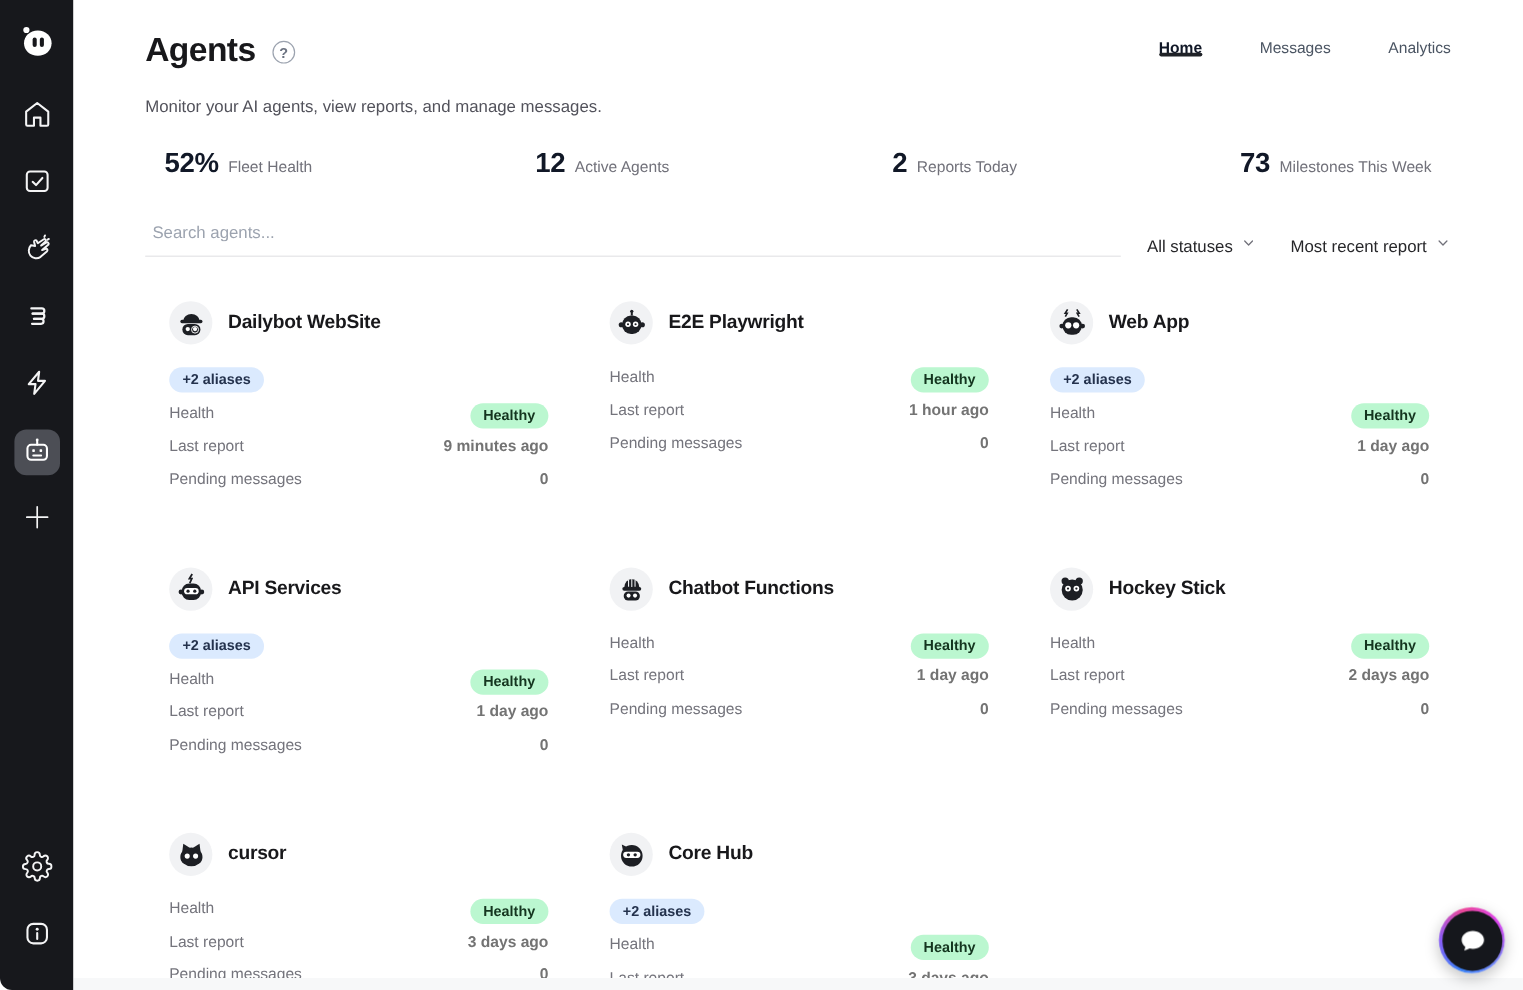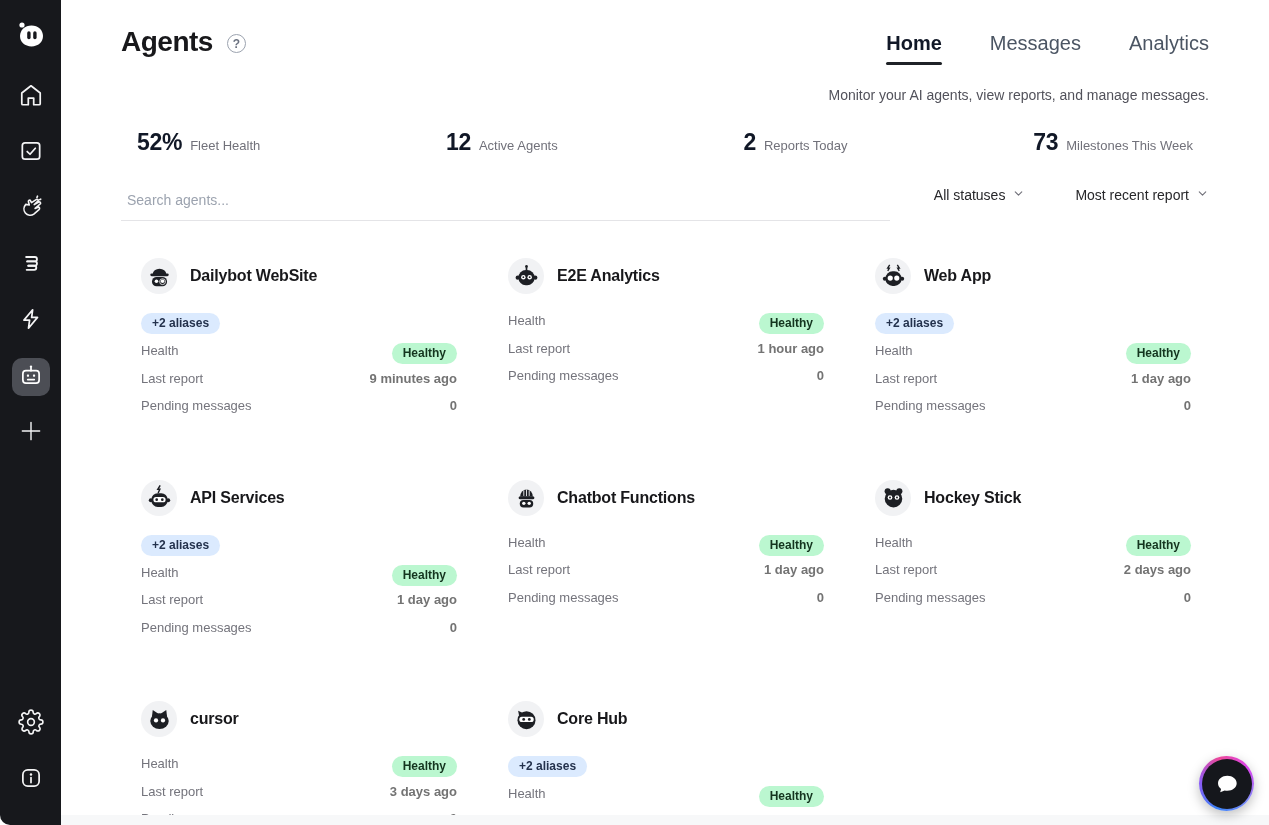--- a/index.html
+++ b/index.html
@@ -21,33 +21,33 @@
   
   .main { margin-left:61px; padding:26px 60px 0 60px; }
 
   .topbar { display:flex; justify-content:space-between; align-items:flex-start; }
   .title-wrap { display:flex; align-items:center; gap:14px; }
   h1 { font-size:28px; font-weight:700; color:#18181b; letter-spacing:-0.5px; }
   .help { width:19px; height:19px; border:1.4px solid #9ca3af; border-radius:50%;
     color:#6b7280; font-size:12px; font-weight:700; display:flex; align-items:center;
     justify-content:center; cursor:pointer; margin-top:3px; }
   .tabs { display:flex; gap:48px; margin-top:6px; }
-  .tab { font-size:20px; color:#4b5563; cursor:pointer; padding-bottom:10px; position:relative; }
+  .tab { font-size:13px; color:#4b5563; cursor:pointer; position:relative; }
   .tab.active { color:#111827; font-weight:600; }
   .tab.active::after { content:""; position:absolute; left:0; right:0; bottom:0; height:3.5px;
     background:#1f2227; border-radius:2px; }
 
-  .subtitle { margin-top:22px; font-size:14px; color:#52525b;text-align:right; }
+  .subtitle { margin-top:22px; font-size:14px; color:#52525b; }
 
   .stats { display:flex; justify-content:space-between; margin-top:26px; padding:0 16px 0 16px;gap:40px; }
   .stat { display:flex; align-items:baseline; gap:8px; }
   .stat-value { font-size:23px; font-weight:700; color:#111827; letter-spacing:-0.3px; }
   .stat-label { font-size:13px; color:#71717a; }
 
-  .filters { display:flex; align-items:flex-start; margin-top:30px;gap:22px; }
+  .filters { display:flex; align-items:flex-end; margin-top:30px; }
   .search { flex:1; border:none; outline:none; border-bottom:1px solid #e4e4e7;
     font-size:14px; color:#27272a; padding:6px 2px 12px 6px; background:transparent;
     font-family:"Liberation Sans", sans-serif; }
   .search::placeholder { color:#9ca3af; }
   .dd { display:flex; align-items:center; gap:7px; cursor:pointer; margin-left:28px; white-space:nowrap; }
   .dd:first-of-type { margin-left:22px; }
   .dd-label { font-size:14px; color:#27272a; }
   .dd svg { width:13px; height:13px; }
 
   
@@ -240,21 +240,21 @@
               <path d="M12 3.6v2.6" stroke="#1d1f24" stroke-width="1.5"></path>
               <circle cx="4.2" cy="13" r="1.9" fill="#1d1f24"></circle>
               <circle cx="19.8" cy="13" r="1.9" fill="#1d1f24"></circle>
               <rect x="4.8" y="6.2" width="14.4" height="13.6" rx="6.6" fill="#1d1f24"></rect>
               <circle cx="9.2" cy="12.6" r="2" fill="#fff"></circle>
               <circle cx="14.8" cy="12.6" r="2" fill="#fff"></circle>
               <circle cx="9.2" cy="12.6" r="0.8" fill="#1d1f24"></circle>
               <circle cx="14.8" cy="12.6" r="0.8" fill="#1d1f24"></circle>
             </svg>
           </span>
-      <span class="card-name">E2E Analytics</span>
+      <span class="card-name">E2E Playwright</span>
     </div>
 
     <div class="card-row">
       <span class="row-label">Health</span>
       <span class="badge-health">Healthy</span>
     </div>
     <div class="card-row">
       <span class="row-label">Last report</span>
       <span class="row-value">1 hour ago</span>
     </div>

